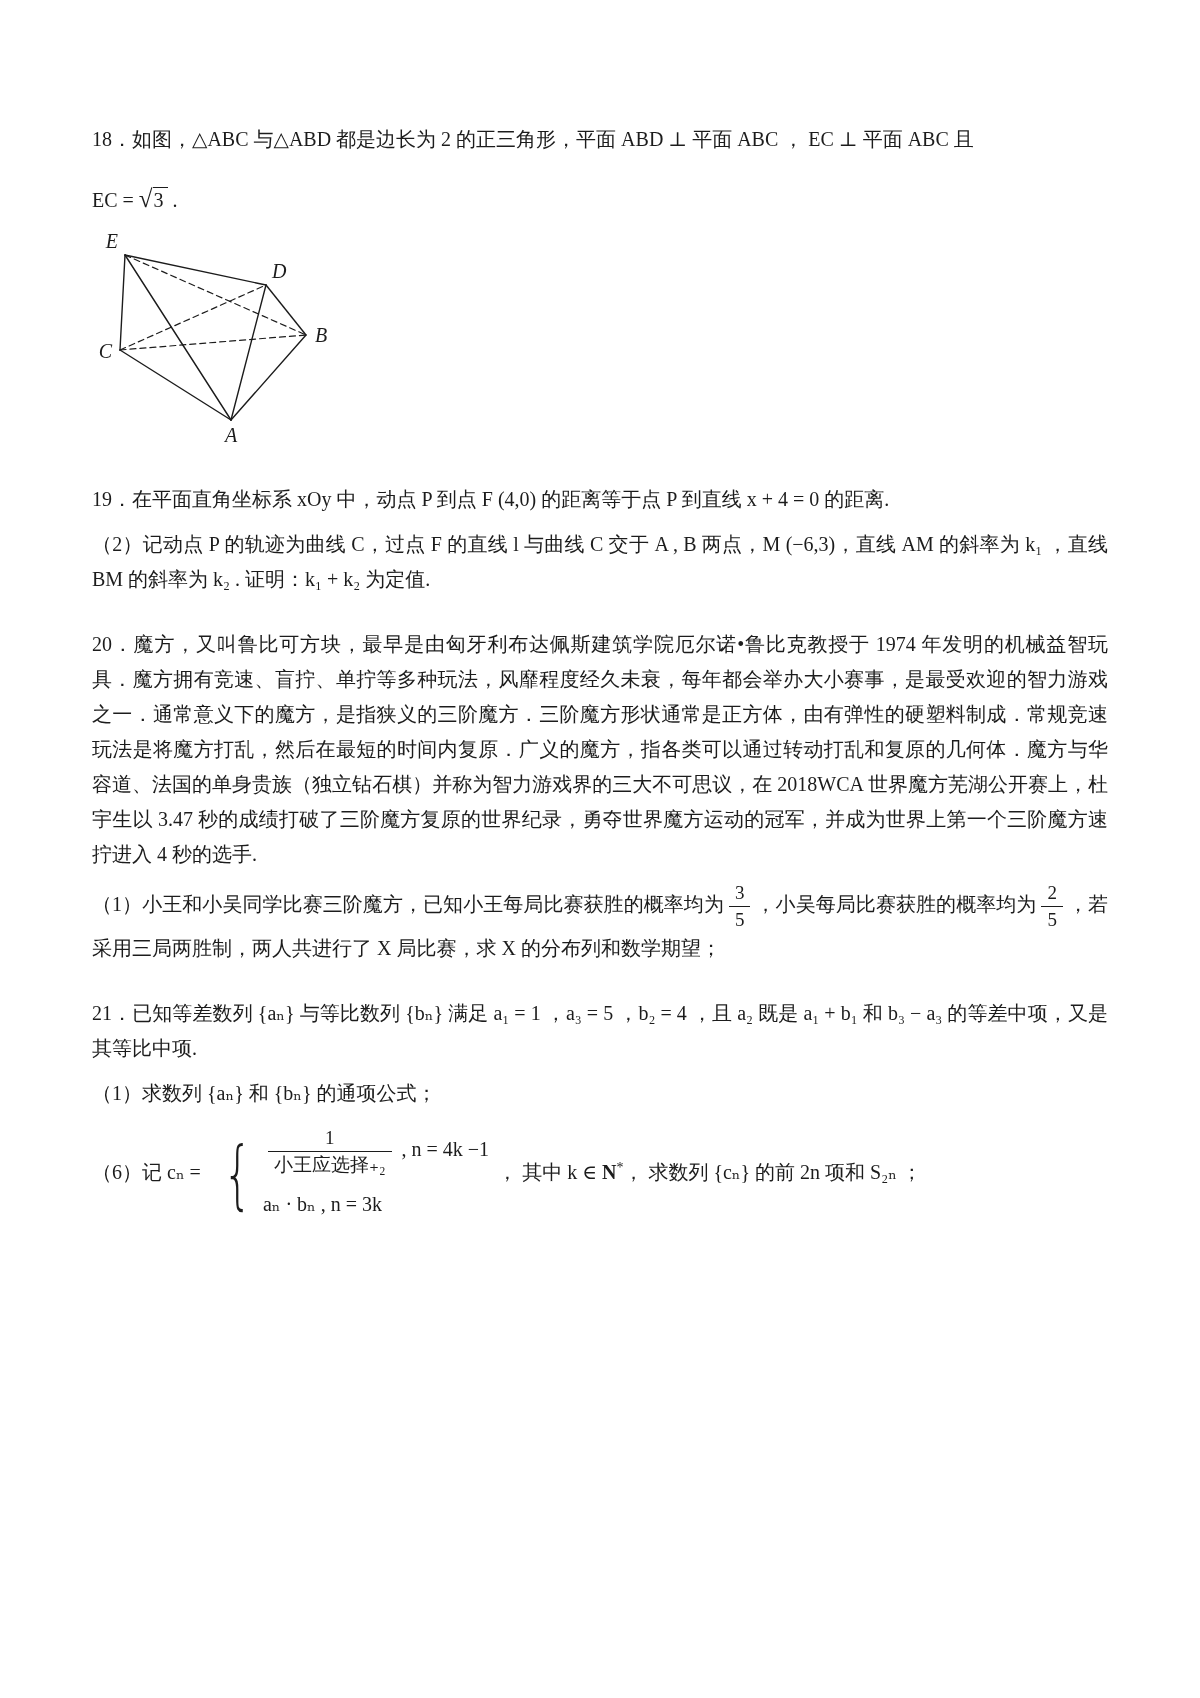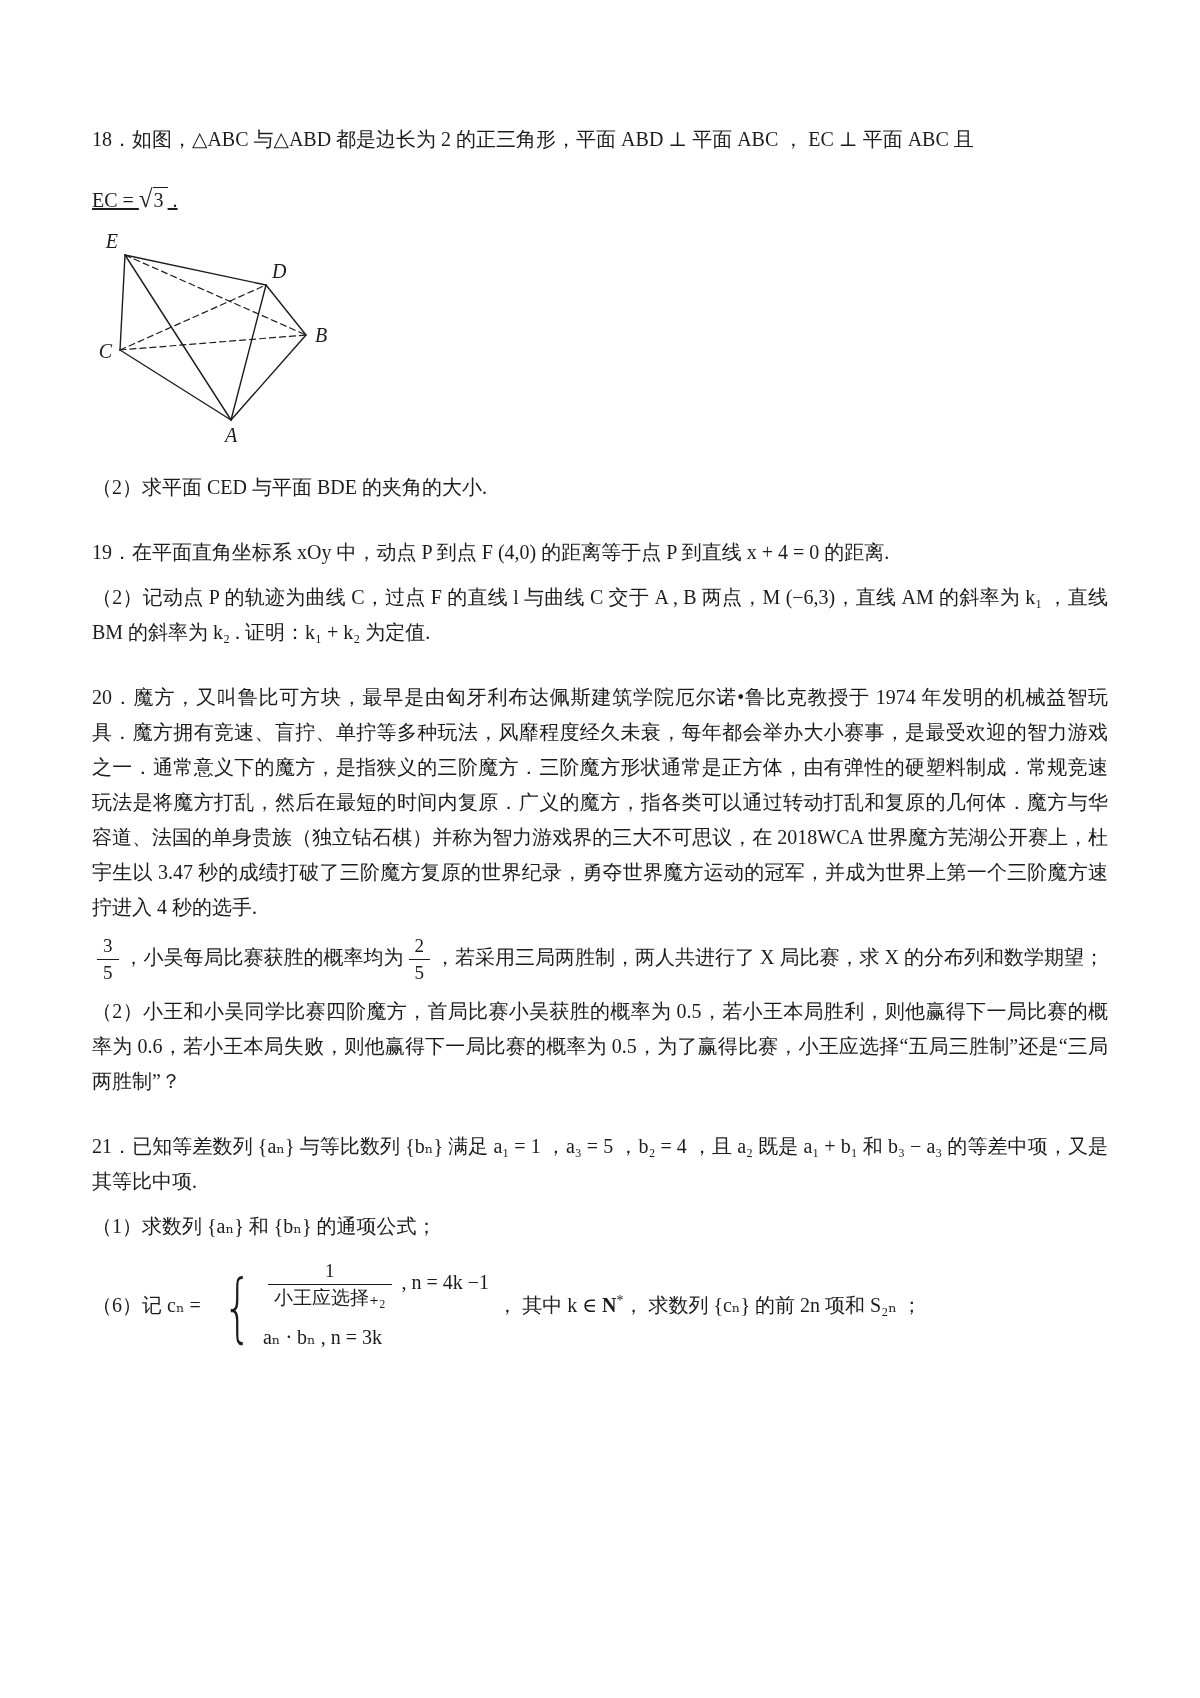--- a/index.html
+++ b/index.html
@@ -16,21 +16,21 @@
     color: #1c1c1c;
     font-family: "Liberation Serif", "DejaVu Serif", serif;
     font-size: 20px;
     line-height: 35px;
   }
   .problem { margin-bottom: 30px; }
   .line {
     margin: 10px 0;
     text-align: justify;
   }
-  .formula-line { margin: 24px 0 6px 0; text-decoration: underline; }
+  .formula-line { margin: 24px 0 6px 0; }
 
   
   .geo-figure {
     margin: 12px 0 18px 6px;
     width: 280px;
   }
   .geo-figure svg { display: block; }
   .geo-figure line {
     stroke: #1c1c1c;
     stroke-width: 1.4;
@@ -116,32 +116,30 @@
         <g>
           <text x="20" y="18" text-anchor="end">E</text>
           <text x="174" y="48" text-anchor="start">D</text>
           <text x="14" y="128" text-anchor="end">C</text>
           <text x="217" y="112" text-anchor="start">B</text>
           <text x="133" y="212" text-anchor="middle">A</text>
         </g>
       </svg>
     </figure>
 
-    <p class="line">（2）求平面 CED 与平面 BDE 的夹角的大小.</p>
   </section>
 
   <section class="problem">
     <p class="line">19．在平面直角坐标系 xOy 中，动点 P 到点 F (4,0) 的距离等于点 P 到直线 x + 4 = 0 的距离.</p>
     <p class="line">（2）记动点 P 的轨迹为曲线 C，过点 F 的直线 l 与曲线 C 交于 A , B 两点，M (−6,3)，直线 AM 的斜率为 k₁ ，直线 BM 的斜率为 k₂ .  证明：k₁ + k₂ 为定值.</p>
   </section>
 
   <section class="problem">
     <p class="line">20．魔方，又叫鲁比可方块，最早是由匈牙利布达佩斯建筑学院厄尔诺•鲁比克教授于 1974 年发明的机械益智玩具．魔方拥有竞速、盲拧、单拧等多种玩法，风靡程度经久未衰，每年都会举办大小赛事，是最受欢迎的智力游戏之一．通常意义下的魔方，是指狭义的三阶魔方．三阶魔方形状通常是正方体，由有弹性的硬塑料制成．常规竞速玩法是将魔方打乱，然后在最短的时间内复原．广义的魔方，指各类可以通过转动打乱和复原的几何体．魔方与华容道、法国的单身贵族（独立钻石棋）并称为智力游戏界的三大不可思议，在 2018WCA 世界魔方芜湖公开赛上，杜宇生以 3.47 秒的成绩打破了三阶魔方复原的世界纪录，勇夺世界魔方运动的冠军，并成为世界上第一个三阶魔方速拧进入 4 秒的选手.</p>
-    <p class="line"><span class="frac"><span class="num">3</span><span class="den">5</span></span><span>，小吴每局比赛获胜的概率均为</span><span class="frac"><span class="num">2</span><span class="den">5</span></span><span>，若采用三局两胜制，两人共进行了 X 局比赛，求 X 的分布列和数学期望；</span></p>
-    <p class="line">（2）小王和小吴同学比赛四阶魔方，首局比赛小吴获胜的概率为 0.5，若小王本局胜利，则他赢得下一局比赛的概率为 0.6，若小王本局失败，则他赢得下一局比赛的概率为 0.5，为了赢得比赛，小王应选择“五局三胜制”还是“三局两胜制”？</p>
+    <p class="line"><span>（1）小王和小吴同学比赛三阶魔方，已知小王每局比赛获胜的概率均为</span><span class="frac"><span class="num">3</span><span class="den">5</span></span><span>，小吴每局比赛获胜的概率均为</span><span class="frac"><span class="num">2</span><span class="den">5</span></span><span>，若采用三局两胜制，两人共进行了 X 局比赛，求 X 的分布列和数学期望；</span></p>
   </section>
 
   <section class="problem">
     <p class="line">21．已知等差数列 {aₙ} 与等比数列 {bₙ} 满足 a₁ = 1 ，a₃ = 5 ，b₂ = 4 ，且 a₂ 既是 a₁ + b₁ 和 b₃ − a₃ 的等差中项，又是其等比中项.</p>
     <p class="line">（1）求数列 {aₙ} 和 {bₙ} 的通项公式；</p>
     <p class="line"><span>（6）记 cₙ = </span><span class="cases">
           <span class="brace">{</span>
           <span class="case-rows">
             <span class="case-row"><span class="frac"><span class="num">1</span><span class="den">小王应选择₊₂</span></span><span> , n = 4k −1</span></span>
             <span class="case-row"><span>aₙ · bₙ , n = 3k</span></span>

